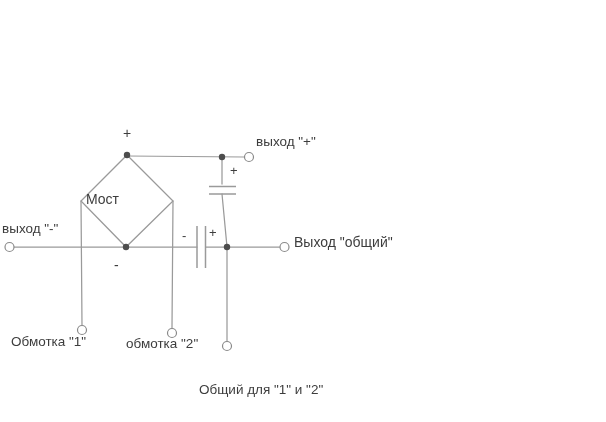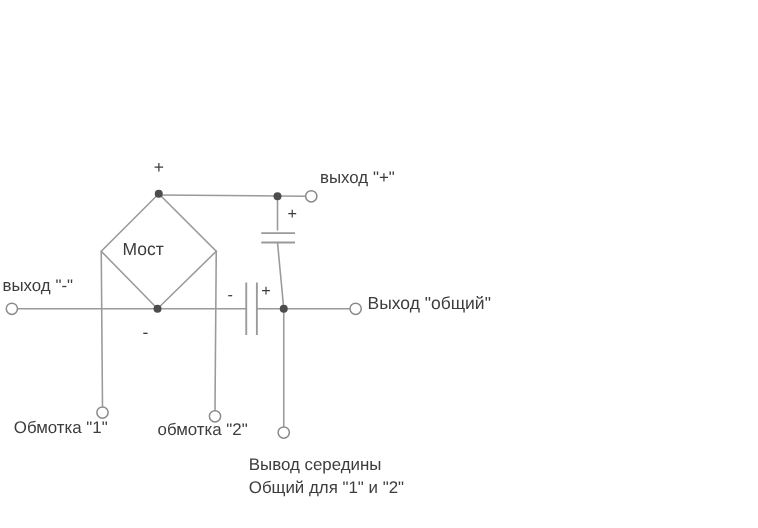--- a/index.html
+++ b/index.html
@@ -91,33 +91,32 @@
     <circle class="terminal" cx="172" cy="333" r="4.5"></circle>
     <circle class="terminal" cx="227" cy="346" r="4.5"></circle>
   </svg>
 
   <span class="lbl big" style="left:123px; top:125px;">+</span>
 
   <span class="lbl" style="left:256px; top:134px;">выход "+"</span>
 
   <span class="lbl sign" style="left:230px; top:164px;">+</span>
 
-  <span class="lbl big" style="left:98px; top:191px;">Мост</span>
+  <span class="lbl big" style="left:86px; top:191px;">Мост</span>
 
   <span class="lbl" style="left:2px; top:221px;">выход "-"</span>
 
   <span class="lbl sign" style="left:182px; top:229px;">-</span>
 
   <span class="lbl sign" style="left:209px; top:226px;">+</span>
 
   <span class="lbl big" style="left:294px; top:234px;">Выход "общий"</span>
 
   <span class="lbl big" style="left:114px; top:257px;">-</span>
 
   <span class="lbl" style="left:11px; top:334px;">Обмотка "1"</span>
 
   <span class="lbl" style="left:126px; top:336px;">обмотка "2"</span>
 
-  <span class="lbl" style="left:199px; top:364px;">Вывод середины</span>
 
   <span class="lbl" style="left:199px; top:382px;">Общий для "1" и "2"</span>
 
 </div>
 
 </body></html>

